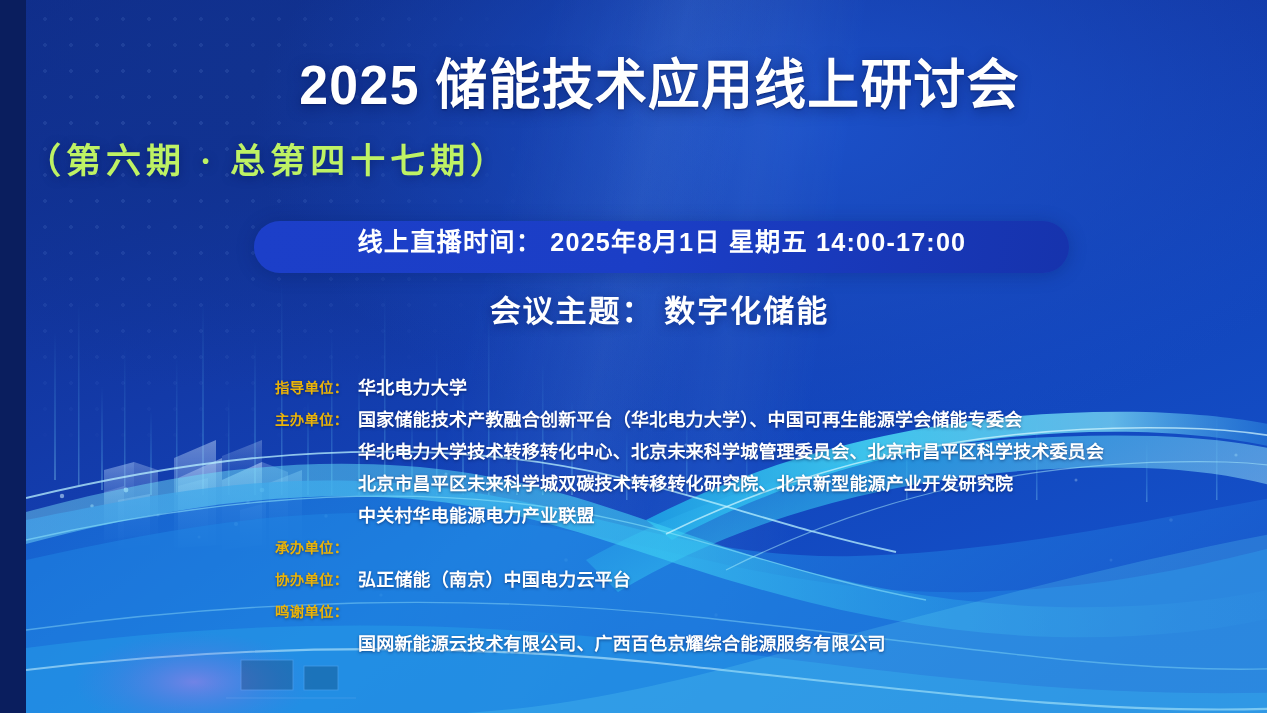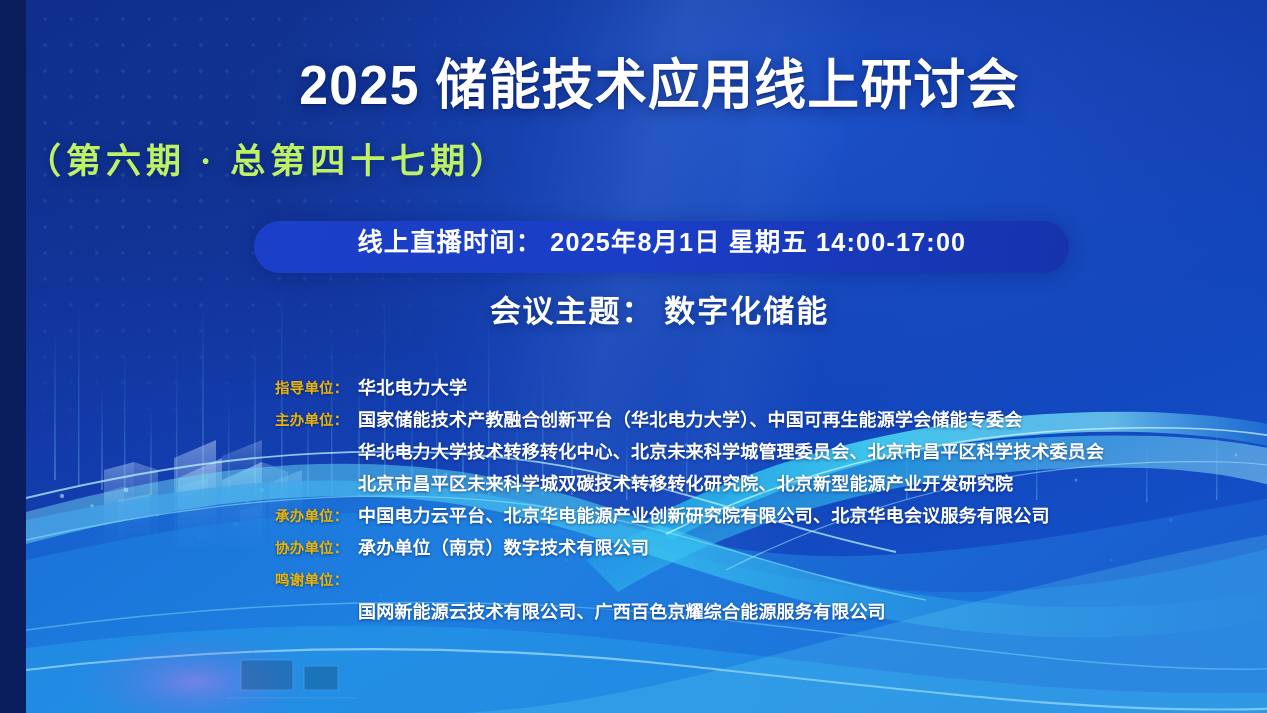--- a/index.html
+++ b/index.html
@@ -363,27 +363,30 @@
           <div class="org-value">国家储能技术产教融合创新平台（华北电力大学）、中国可再生能源学会储能专委会</div>
         </div>
         <div class="org-row cont">
           <div class="org-label">主办单位：</div>
           <div class="org-value">华北电力大学技术转移转化中心、北京未来科学城管理委员会、北京市昌平区科学技术委员会</div>
         </div>
         <div class="org-row cont">
           <div class="org-label">主办单位：</div>
           <div class="org-value">北京市昌平区未来科学城双碳技术转移转化研究院、北京新型能源产业开发研究院</div>
         </div>
+        <div class="org-row cont">
+          <div class="org-label">主办单位：</div>
+          <div class="org-value">中关村华电能源电力产业联盟</div>
+        </div>
         <div class="org-row">
           <div class="org-label">承办单位：</div>
-          <div class="org-value">中国电力云平台、北京华电能源产业创新研究院有限公司、北京华电会议服务有限公司</div>
         </div>
         <div class="org-row">
           <div class="org-label">协办单位：</div>
-          <div class="org-value">承办单位（南京）数字技术有限公司</div>
+          <div class="org-value">弘正储能（南京）中国电力云平台</div>
         </div>
         <div class="org-row">
           <div class="org-label">鸣谢单位：</div>
         </div>
         <div class="org-row cont">
           <div class="org-label">鸣谢单位：</div>
           <div class="org-value">国网新能源云技术有限公司、广西百色京耀综合能源服务有限公司</div>
         </div>
       </div>
 

